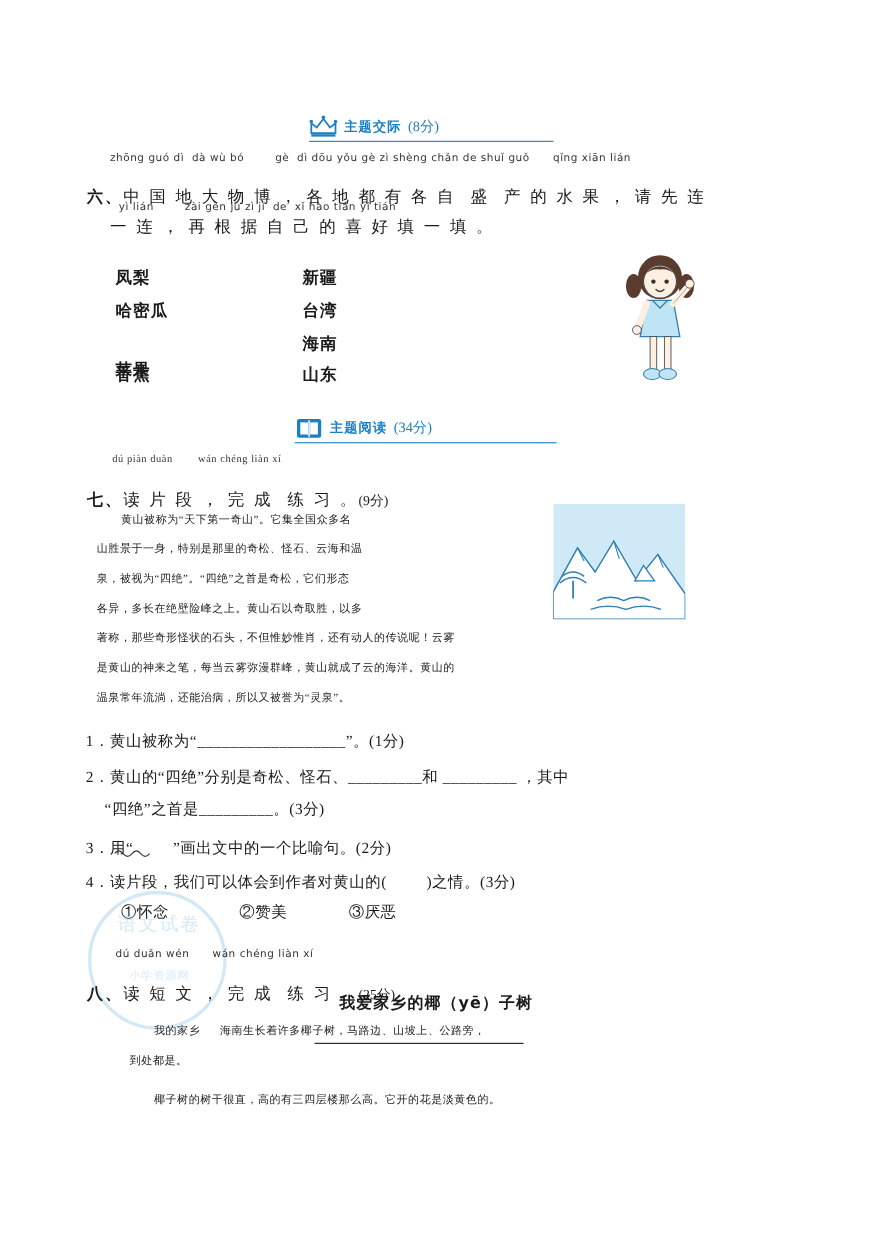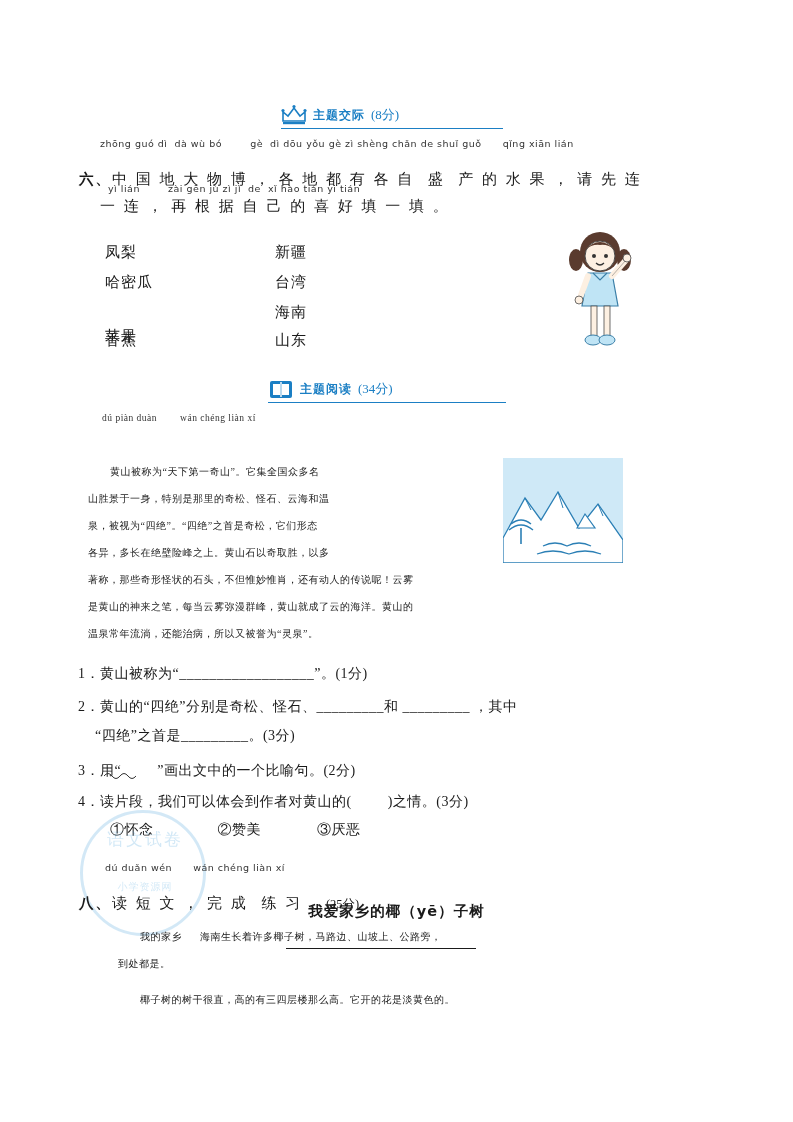--- a/index.html
+++ b/index.html
@@ -80,20 +80,21 @@
     letter-spacing: 0;
   }
   .abs { position: absolute; white-space: pre; }
 
   
   .match-item {
     position: absolute;
     font-family: "Liberation Serif", "DejaVu Serif", serif;
     font-size: 15px;
     letter-spacing: 1px;
+    font-weight: bold;
   }
 
   
   .dashbox {
     position: absolute;
     border: 1px dashed #333;
     box-sizing: border-box;
   }
   .dashbox-line {
     position: absolute;
@@ -252,20 +253,23 @@
         <rect x="14" y="6" width="7" height="11" fill="#ffffff"></rect>
         <line x1="13" y1="4" x2="13" y2="19" stroke="#ffffff" stroke-width="1.4"></line>
       </svg>
     </span>
     <span class="sec-title">主题阅读</span>
     <span class="sec-score">(34分)</span>
   </div>
   <div class="sec-rule" style="left:268px; top:402px; width:238px;"></div>
 
   <div class="pinyin abs" style="left:102px; top:413px;font-family:Liberation Serif, serif;">dú piàn duàn        wán chéng liàn xí</div>
+  <div class="abs" style="left:63px; top:427px;">
+    <span class="qnum">七、</span><span class="qtext">读 片 段 ， 完 成  练 习 。</span><span class="qscore">(9分)</span>
+  </div>
 
   <div class="mountain" style="left:503px; top:458px;">
     <svg width="120" height="105" viewBox="0 0 120 105">
       <rect x="0" y="0" width="120" height="105" fill="#cfe9f7"></rect>
 
       <path d="M0 80 L22 40 L38 62 L55 34 L76 70 L95 46 L120 82 L120 105 L0 105 Z" fill="#ffffff" stroke="#2b7fb5" stroke-width="1.3"></path>
       <path d="M22 40 L28 52 M55 34 L60 50 M95 46 L100 58" stroke="#2b7fb5" stroke-width="1" fill="none"></path>
 
       <path d="M18 86 L18 70" stroke="#2b7fb5" stroke-width="1.6"></path>
       <path d="M6 72 Q18 62 30 72" fill="none" stroke="#2b7fb5" stroke-width="1.4"></path>

